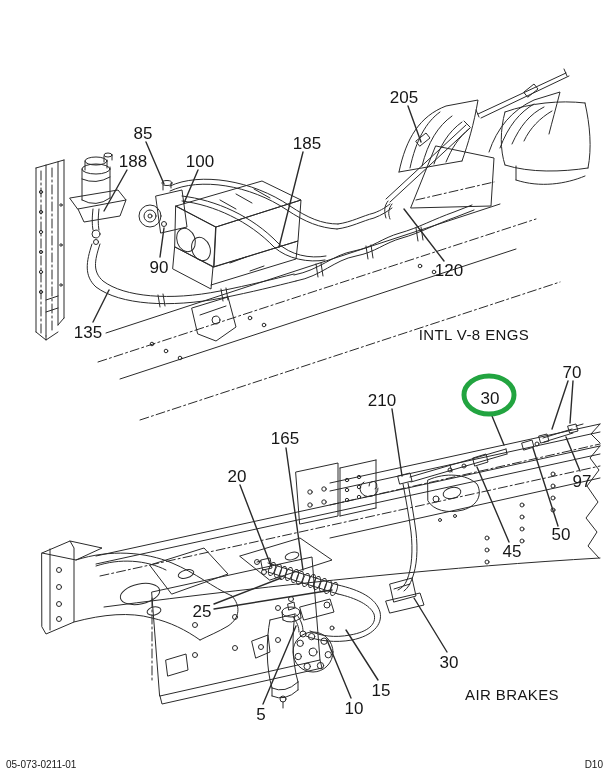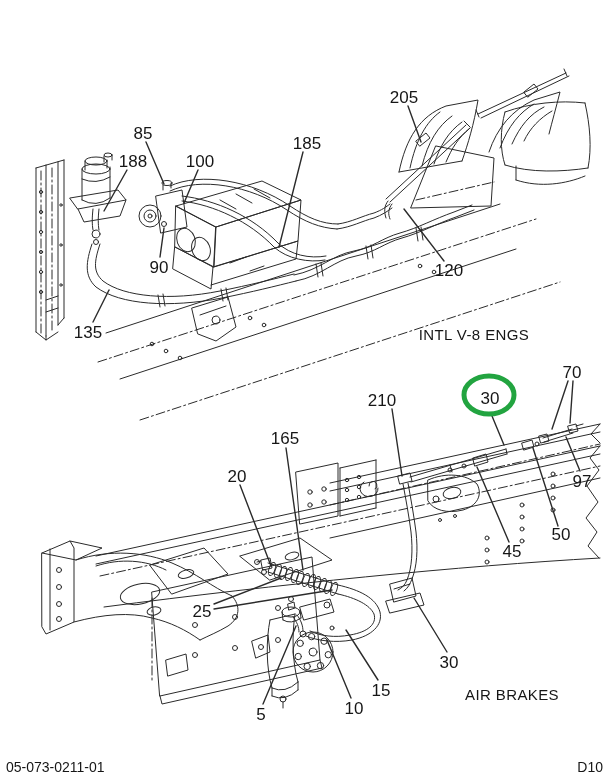--- a/index.html
+++ b/index.html
@@ -6,21 +6,21 @@
   .page{position:relative;width:610px;height:777px;background:#ffffff;overflow:hidden;
         font-family:"Liberation Sans", sans-serif;color:#1c1c1c;}
   svg{position:absolute;left:0;top:0;}
   .art{fill:none;stroke-linecap:round;stroke-linejoin:round;stroke-width:1;}
   .dd{stroke-dasharray:9 3 2 3;}
   .ld{stroke-width:1.4;}
   .callout{position:absolute;transform:translate(-50%,-50%);font-size:17px;line-height:1;
            white-space:nowrap;color:#161616;text-align:center;}
   .caption{position:absolute;transform:translate(-50%,-50%);font-size:15px;line-height:1;
            letter-spacing:.4px;white-space:nowrap;color:#161616;}
-  .footer-text{position:absolute;font-size:14px;line-height:1;color:#161616;white-space:nowrap;}
+  .footer-text{position:absolute;font-size:10px;line-height:1;color:#161616;white-space:nowrap;}
 </style>
 </head>
 <body>
 
 <div class="page">
 
 <svg width="610" height="777" viewBox="0 0 610 777">
   <g class="art" stroke="#2b2b2b">
 
     <path d="M36,168 L64,160 M36,168 V332 M46,165 V336 M58,162 V325 M64,160 V318 M36,332 L46,340 L58,332 M58,325 L64,318 M46,336 L46,340 M46,300 L58,296 M46,312 L58,308"></path>

